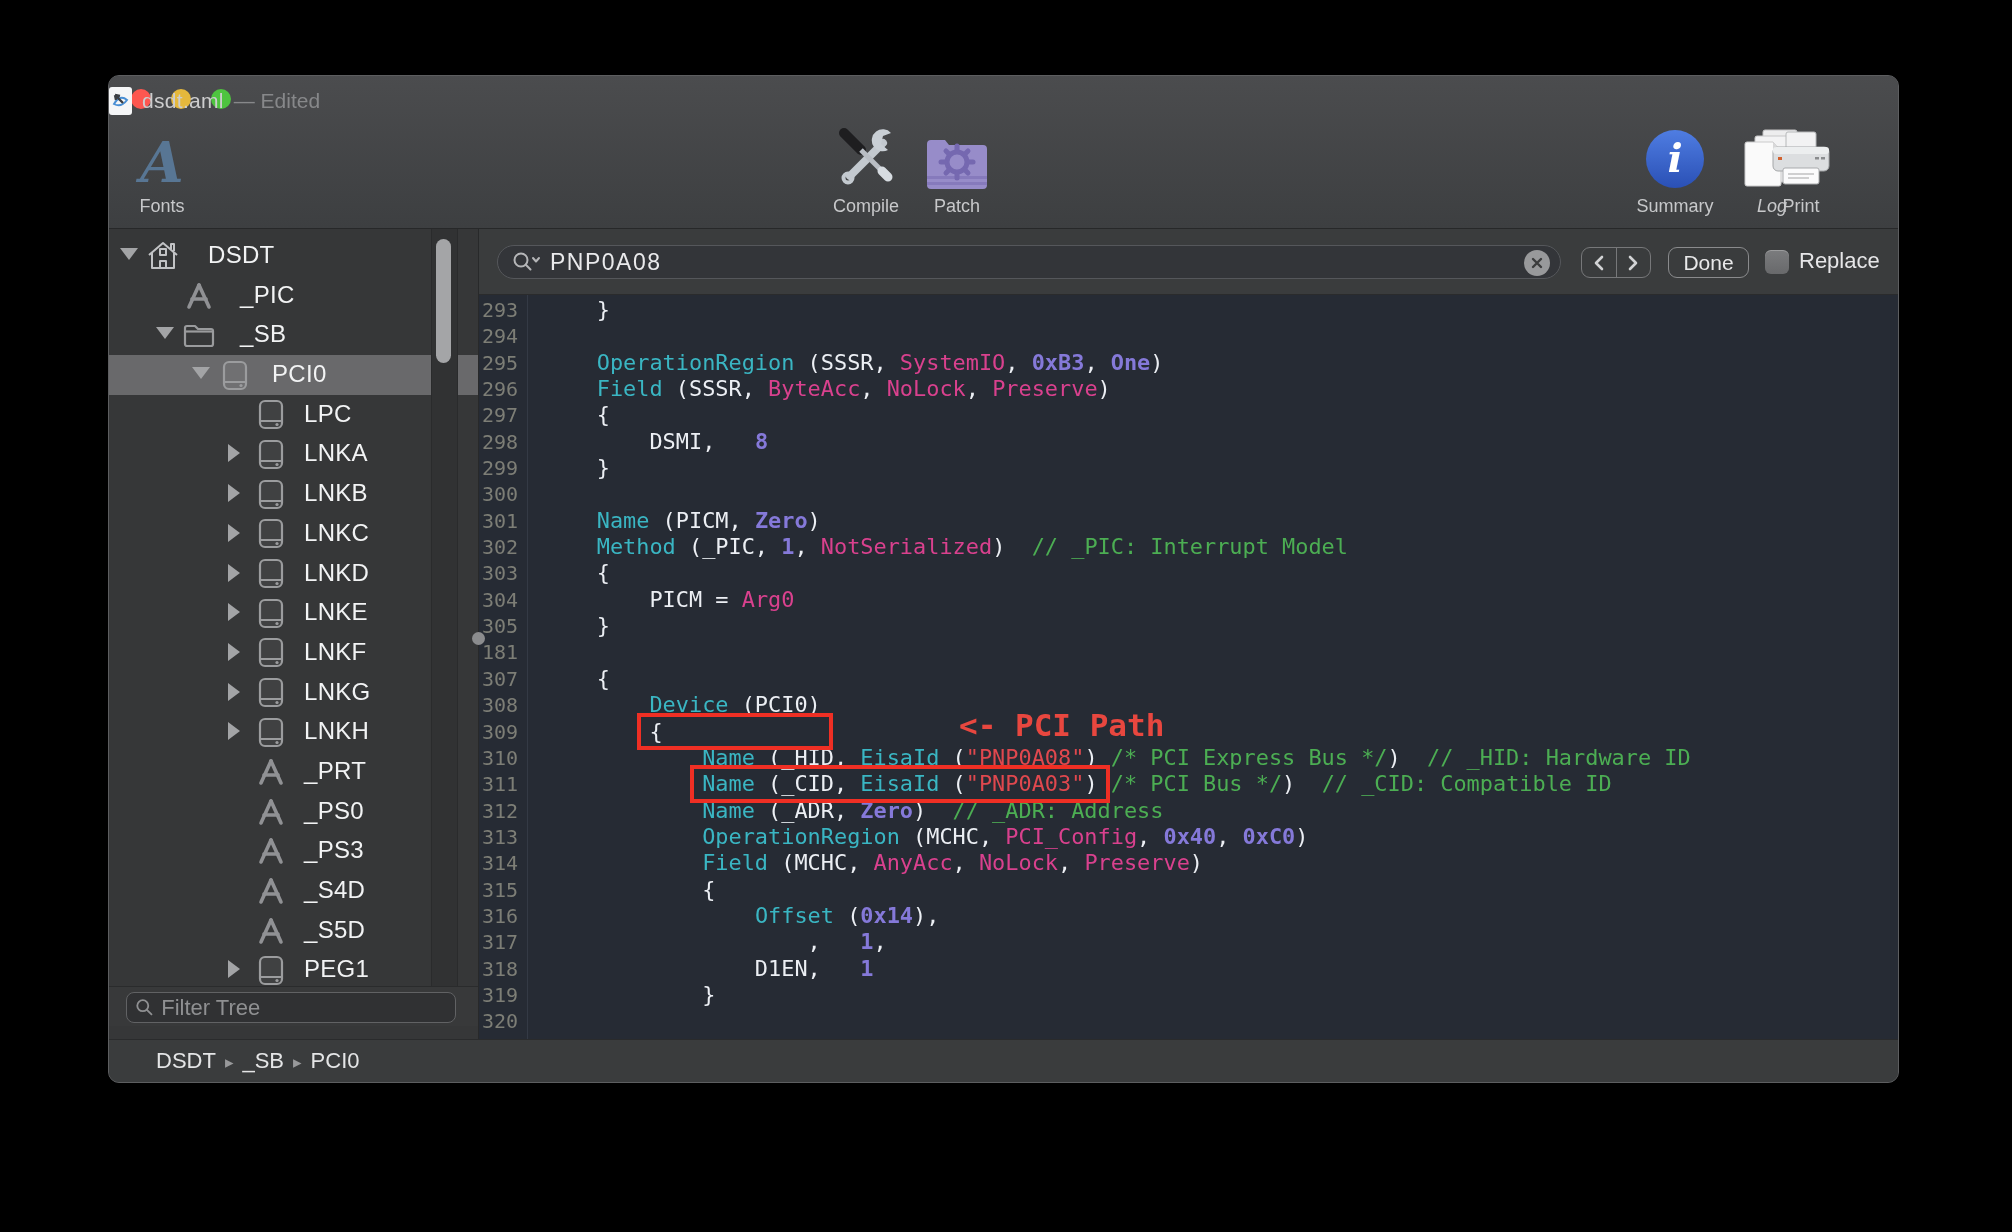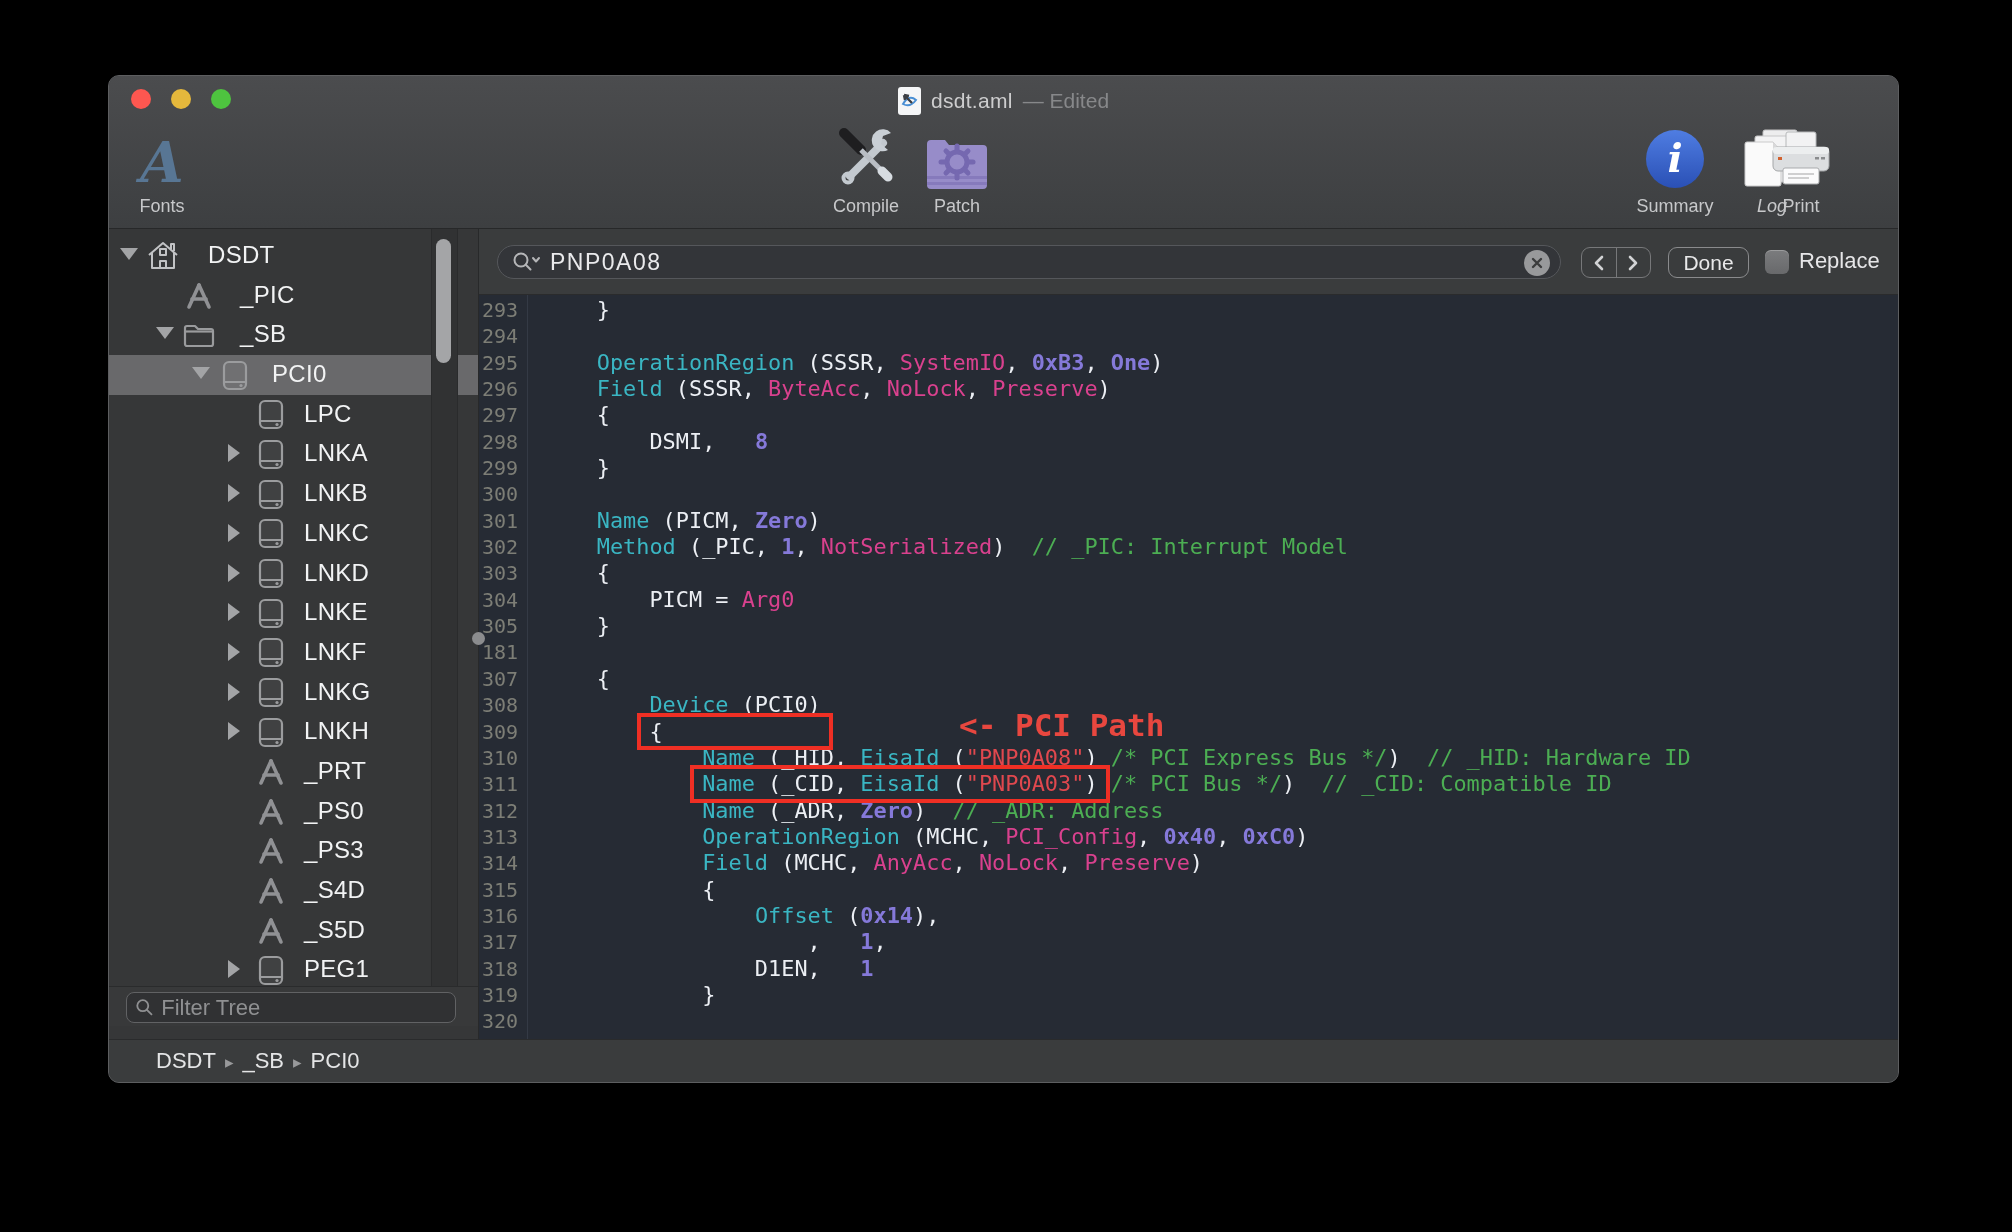--- a/index.html
+++ b/index.html
@@ -12,21 +12,21 @@
 
   
   .chrome { position:absolute; left:0; top:0; width:100%; height:153px;
             background:linear-gradient(#4b4c4e, #3d3f41);
             border-bottom:1px solid #272829; }
   .traffic { position:absolute; top:13px; width:20px; height:20px; border-radius:50%; }
   .t-red    { left:22px;  }
   .t-yellow { left:62px;  }
   .t-green  { left:102px; }
   .titlegroup { position:absolute; left:0; right:0; top:9px; height:32px;
-                display:flex; align-items:center; justify-content:center; gap:10px; }
+                display:flex; align-items:center; gap:10px; }
   .docicon { width:23px; height:28px; background:#f5f6f7; border-radius:3px; position:relative; }
   .docicon svg { position:absolute; left:2px; top:5px; }
   .title-file { font-size:21px; color:#cdcdce; font-weight:500; letter-spacing:.3px; }
   .title-edited { font-size:21px; color:#87888a; font-weight:400; }
 
   .tbitem { position:absolute; top:48px; width:140px; height:100px; text-align:center; }
   .tbicon { height:66px; display:flex; align-items:flex-end; justify-content:center; }
   .tblabel { margin-top:6px; font-size:18px; color:#c7c8ca; }
   .fonts-a { font-family:"DejaVu Serif", serif; font-style:italic; font-size:56px;
              line-height:56px; color:#587694; font-weight:600; }

